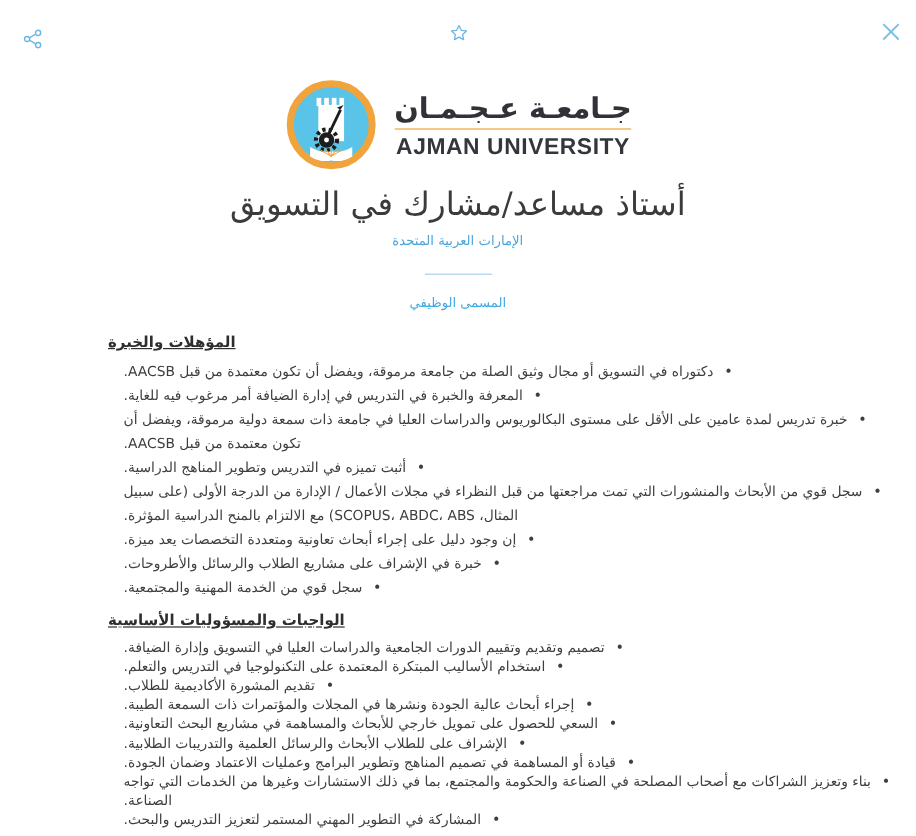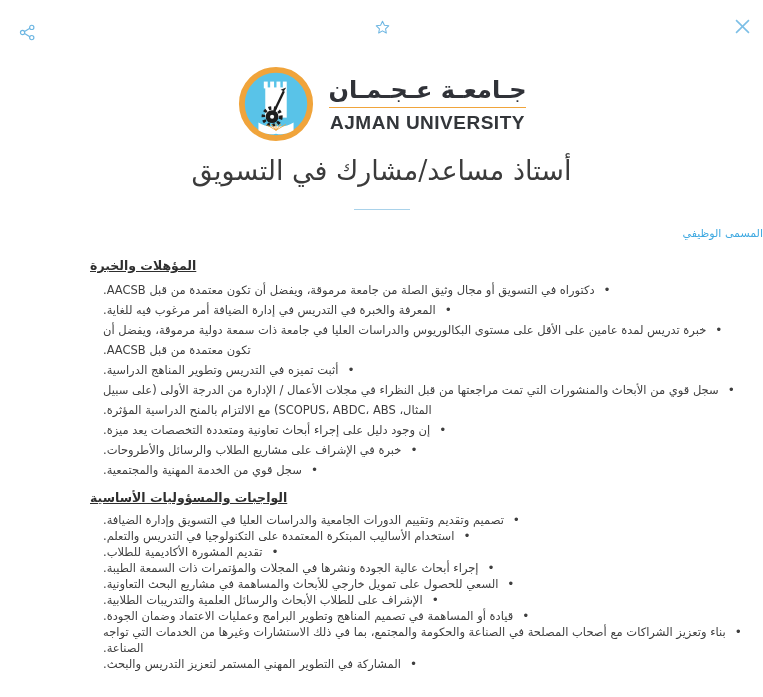--- a/index.html
+++ b/index.html
@@ -15,21 +15,21 @@
   .wm{display:flex;flex-direction:column;align-items:stretch;}
   .wm-ar{font-size:24px;font-weight:700;color:#303238;text-align:center;line-height:28px;}
   .wm-line{height:1px;background:#F0A43B;margin:3px 0 4px 0;}
   .wm-en{font-family:"Liberation Sans", sans-serif;font-size:19px;font-weight:700;
          color:#33363a;letter-spacing:0.5px;text-align:center;line-height:21px;}
   
   .title{margin-top:10px;text-align:center;font-family:"DejaVu Serif","DejaVu Sans",serif;
          font-size:27px;line-height:34px;color:#3b3b3b;direction:rtl;}
   .loc{margin-top:6px;text-align:center;font-size:11px;color:#4BA5DB;direction:rtl;}
   .divider{width:56px;height:1px;background:#a9d2ea;margin:21px auto 0 auto;}
-  .job-link{margin-top:17px;font-size:11px;color:#3FA9E1;direction:rtl;cursor:pointer;}
+  .job-link{margin-top:17px;text-align:center;font-size:11px;color:#3FA9E1;direction:rtl;cursor:pointer;}
   
   .content{margin-top:18px;padding:0 16px 0 90px;}
   .sec-h{font-size:12.5px;font-weight:700;text-decoration:underline;color:#2e2e2e;
          direction:rtl;text-align:left;line-height:16px;}
   .sec-h.second{margin-top:10px;}
   .list{margin:6px 0 0 13px;}
   .li{direction:rtl;text-align:left;font-size:11.5px;color:#3e3e3e;}
   .list-a .li{line-height:20px;}
   .list-b .li{line-height:16px;}
   .blt{margin-left:9px;font-size:12px;}
@@ -83,20 +83,21 @@
       </g>
     </svg>
     <div class="wm">
       <div class="wm-ar">جـامعـة عـجـمـان</div>
       <div class="wm-line"></div>
       <div class="wm-en">AJMAN UNIVERSITY</div>
     </div>
   </div>
 
   <div class="title">أستاذ مساعد/مشارك في التسويق</div>
+  <div class="loc">الإمارات العربية المتحدة</div>
   <div class="divider"></div>
   <div class="job-link">المسمى الوظيفي</div>
 
   <div class="content">
     <div class="sec-h">المؤهلات والخبرة</div>
     <div class="list list-a">
         <div class="li"><span class="blt">•</span><span>دكتوراه في التسويق أو مجال وثيق الصلة من جامعة مرموقة، ويفضل أن تكون معتمدة من قبل AACSB.</span></div>
         <div class="li"><span class="blt">•</span><span>المعرفة والخبرة في التدريس في إدارة الضيافة أمر مرغوب فيه للغاية.</span></div>
         <div class="li"><span class="blt">•</span><span>خبرة تدريس لمدة عامين على الأقل على مستوى البكالوريوس والدراسات العليا في جامعة ذات سمعة دولية مرموقة، ويفضل أن تكون معتمدة من قبل AACSB.</span></div>
         <div class="li"><span class="blt">•</span><span>أثبت تميزه في التدريس وتطوير المناهج الدراسية.</span></div>

